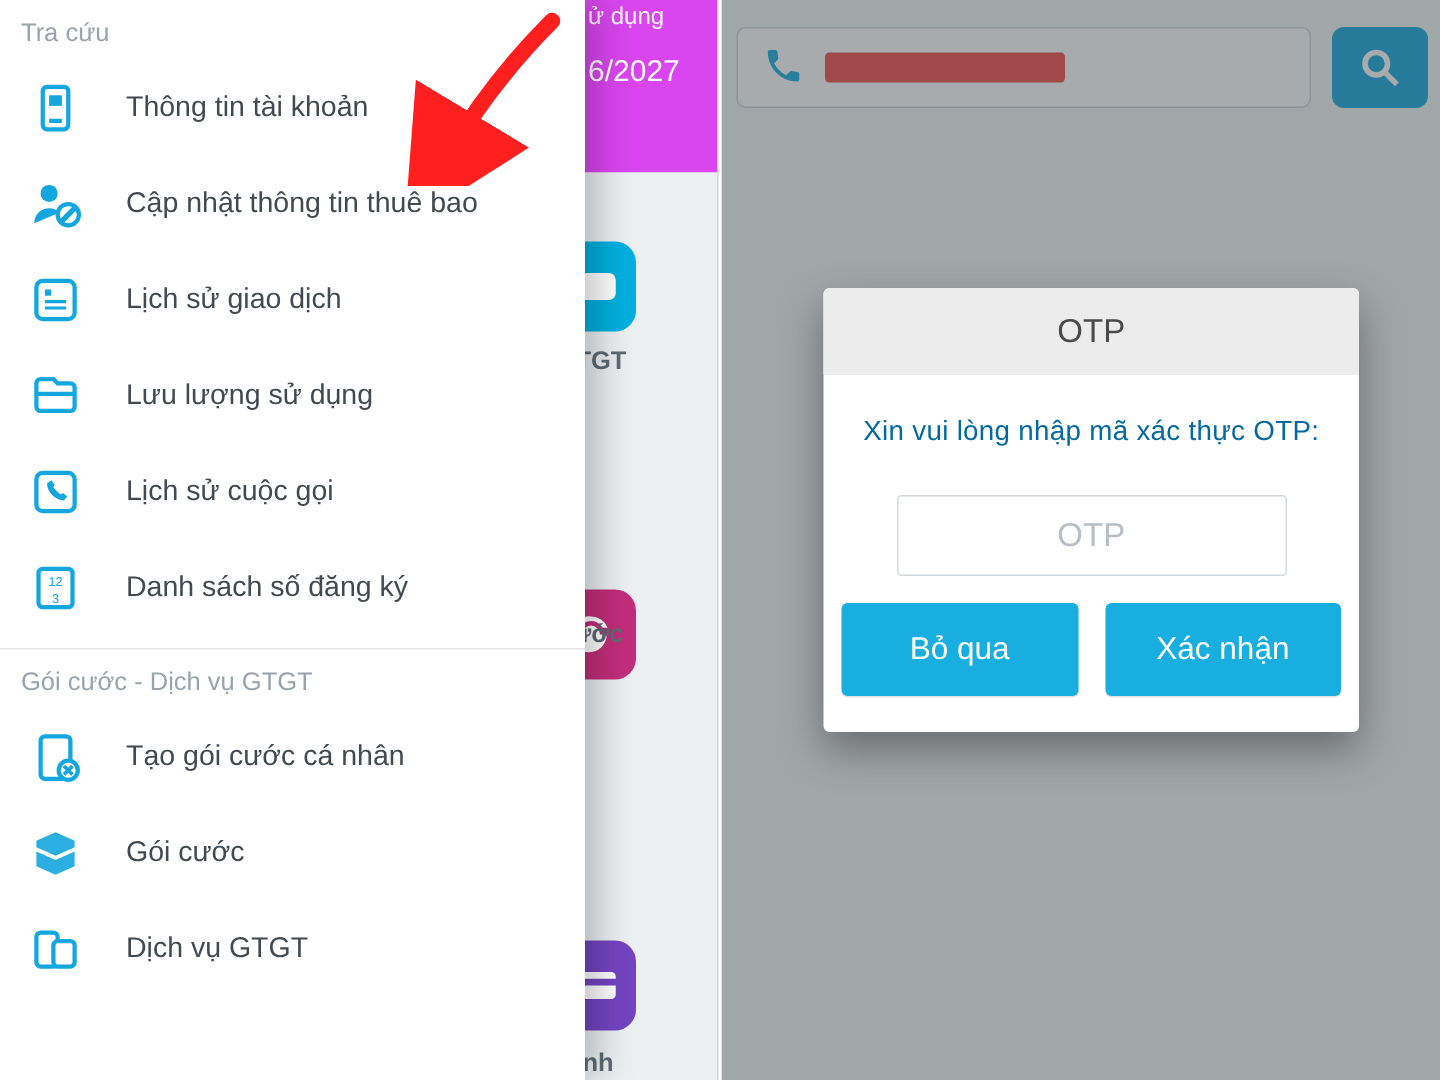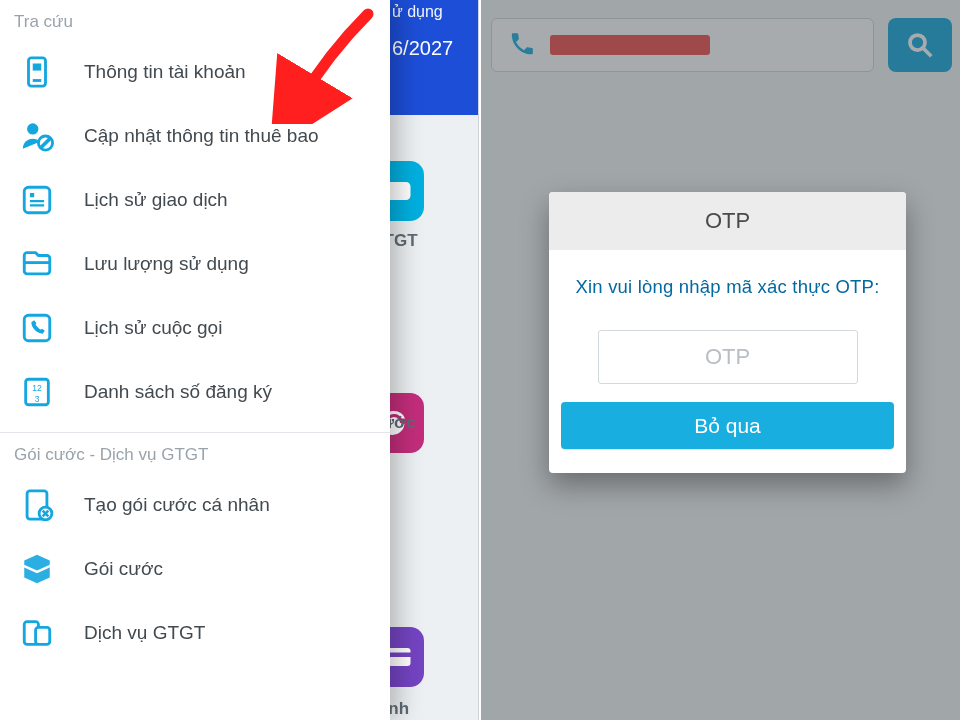--- a/index.html
+++ b/index.html
@@ -11,21 +11,21 @@
     position: absolute;
     left: 0; top: 0;
     width: 479px; height: 720px;
     background: #f2f4f6;
     overflow: hidden;
   }
   .left-header {
     position: absolute;
     left: 380px; right: 0; top: 0;
     height: 115px;
-    background: #1d4ed8;
+    background: #d946ef;
     color: #fff;
     padding: 8px 12px;
     line-height: 1.3;
   }
   .left-header .line1 { font-size: 16px; margin-top: -6px; opacity: 0.95; }
   .left-header .line2 { font-size: 20px; margin-top: 12px; }
   .left-body {
     position: absolute;
     left: 364px; right: 0; top: 115px; bottom: 0;
     background: #edf0f2;
@@ -192,21 +192,21 @@
     color: #b8bec3;
     font-size: 22px;
   }
   .otp-actions {
     display: flex;
     gap: 18px;
     padding: 18px 12px 0;
   }
   .otp-btn {
     flex: 1;
-    height: 47px;
+    height: 62px;
     border-radius: 4px;
     background: #18aee0;
     color: #fff;
     font-size: 21px;
     display: flex; align-items: center; justify-content: center;
     box-shadow: 0 1px 0 rgba(0,0,0,0.1);
     cursor: pointer;
   }
 </style>
 </head>
@@ -379,15 +379,18 @@
   <div class="otp-modal">
     <div class="otp-title">OTP</div>
     <div class="otp-msg">Xin vui lòng nhập mã xác thực OTP:</div>
     <div class="otp-input">
       <span>OTP</span>
     </div>
     <div class="otp-actions">
       <div class="otp-btn">
         <span>Bỏ qua</span>
       </div>
+      <div class="otp-btn">
+        <span>Xác nhận</span>
+      </div>
     </div>
   </div>
 </div>
 
 </body></html>

